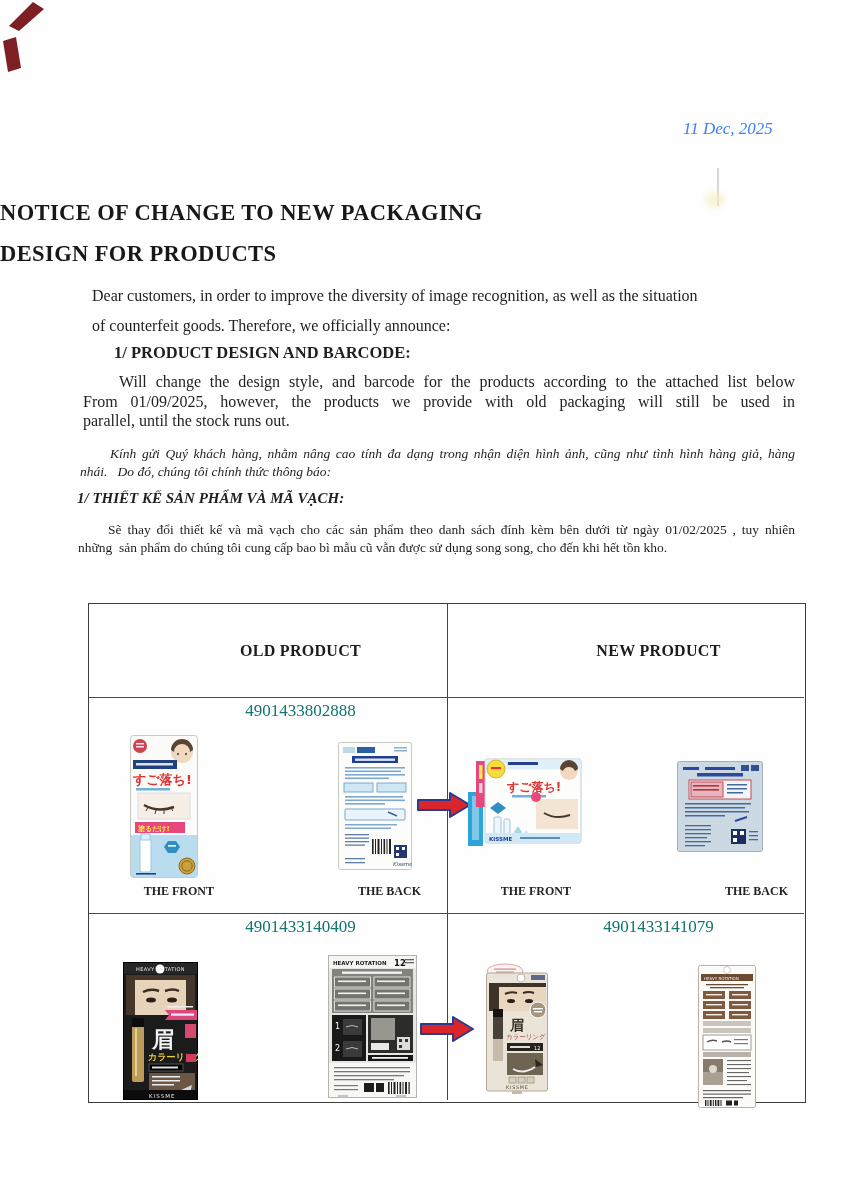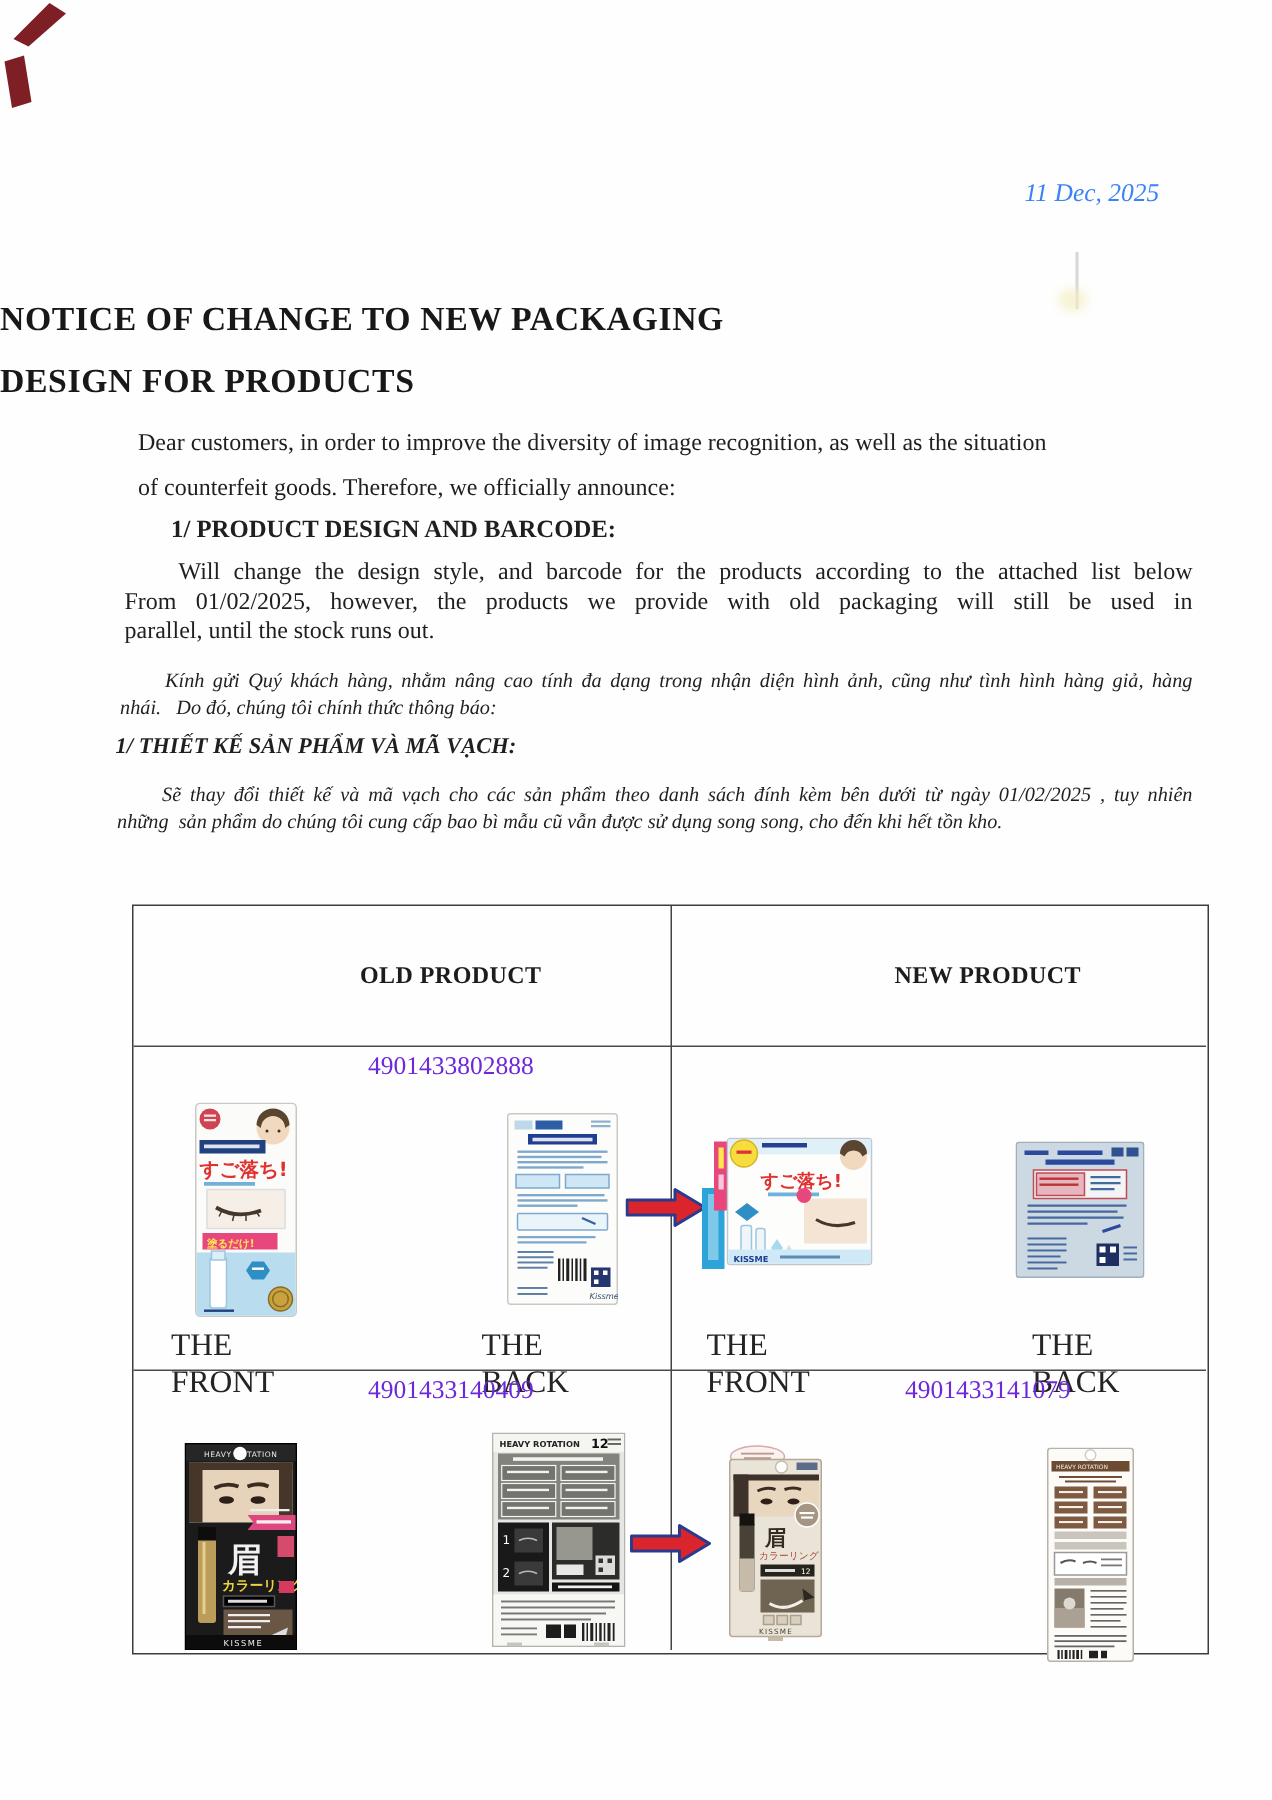--- a/index.html
+++ b/index.html
@@ -11,29 +11,29 @@
   .center{text-align:left;font-family:Liberation Serif, serif;}
   
   #date{left:683px;top:119px;width:115px;font-size:17px;font-style:italic;color:#3b82f6;}
   #title1{left:0;top:200px;width:842px;font-size:22.5px;font-weight:bold;letter-spacing:.4px;color:#181818;}
   #title2{left:0;top:241px;width:842px;font-size:22.5px;font-weight:bold;letter-spacing:.4px;color:#181818;}
   #intro{left:92px;top:281px;width:712px;font-size:16px;line-height:29.5px;}
   #enh{left:114px;top:343px;font-size:16.5px;font-weight:bold;}
   #enbody{left:83px;top:372px;width:712px;font-size:16px;line-height:19.6px;}
   #vnintro{left:80px;top:445px;width:715px;font-size:13.5px;font-style:italic;line-height:17.5px;}
   #vnh{left:77px;top:490px;font-size:15px;font-weight:bold;font-style:italic;}
-  #vnbody{left:78px;top:521px;width:717px;font-size:13.5px;font-style:italic;line-height:17.6px;}
+  #vnbody{left:78px;top:521px;width:717px;font-size:13.5px;line-height:17.6px;}
   
   #tbl{left:88px;top:603px;width:718px;height:500px;border:1.8px solid #3c3c3c;box-sizing:border-box;}
   .vline{left:357.5px;top:0;width:1.6px;height:496px;background:#444;}
   .hline{left:0;width:714.5px;height:1.4px;background:#4a4a4a;}
   .cellhdr{height:94px;display:flex;align-items:center;justify-content:center;
            font-size:16px;font-weight:bold;letter-spacing:.3px;color:#1c1c1c;}
-  .bc{font-size:17px;color:#6d28d9;text-align:center;}
-  .lbl{font-size:21px;color:#242424;text-align:left;}
+  .bc{font-size:17px;color:#0f766e;text-align:center;}
+  .lbl{font-size:12px;color:#242424;text-align:right;font-weight:bold;}
   .artifact-line{left:717px;top:168px;width:1.5px;height:38px;background:#b7b7b7;opacity:.55;}
   .artifact-smudge{left:705px;top:192px;width:20px;height:16px;background:#f4eec2;border-radius:50%;
                    filter:blur(3px);opacity:.65;}
   svg text{font-family:"DejaVu Sans",sans-serif;}
 </style>
 </head>
 <body>
 
 <div id="page">
 
@@ -50,21 +50,21 @@
   <div id="title2" class="abs center">DESIGN FOR PRODUCTS</div>
 
   <div id="intro" class="abs">
     <div class="tl">Dear customers, in order to improve the diversity of image recognition, as well as the situation</div>
     <div class="tl">of counterfeit goods. Therefore, we officially announce:</div>
   </div>
 
   <div id="enh" class="abs">1/ PRODUCT DESIGN AND BARCODE:</div>
   <div id="enbody" class="abs">
     <div class="tl just" style="padding-left:36px">Will change the design style, and barcode for the products according to the attached list below</div>
-    <div class="tl just">From 01/02/2025, however, the products we provide with old packaging will still be used in</div>
+    <div class="tl just">From 01/09/2025, however, the products we provide with old packaging will still be used in</div>
     <div class="tl">parallel, until the stock runs out.</div>
   </div>
 
   <div id="vnintro" class="abs">
     <div class="tl just" style="padding-left:30px">Kính gửi Quý khách hàng, nhằm nâng cao tính đa dạng trong nhận diện hình ảnh, cũng như tình hình hàng giả, hàng</div>
     <div class="tl">nhái.   Do đó, chúng tôi chính thức thông báo:</div>
   </div>
   <div id="vnh" class="abs">1/ THIẾT KẾ SẢN PHẨM VÀ MÃ VẠCH:</div>
   <div id="vnbody" class="abs">
     <div class="tl just" style="padding-left:30px">Sẽ thay đổi thiết kế và mã vạch cho các sản phẩm theo danh sách đính kèm bên dưới từ ngày 01/02/2025 , tuy nhiên</div>

